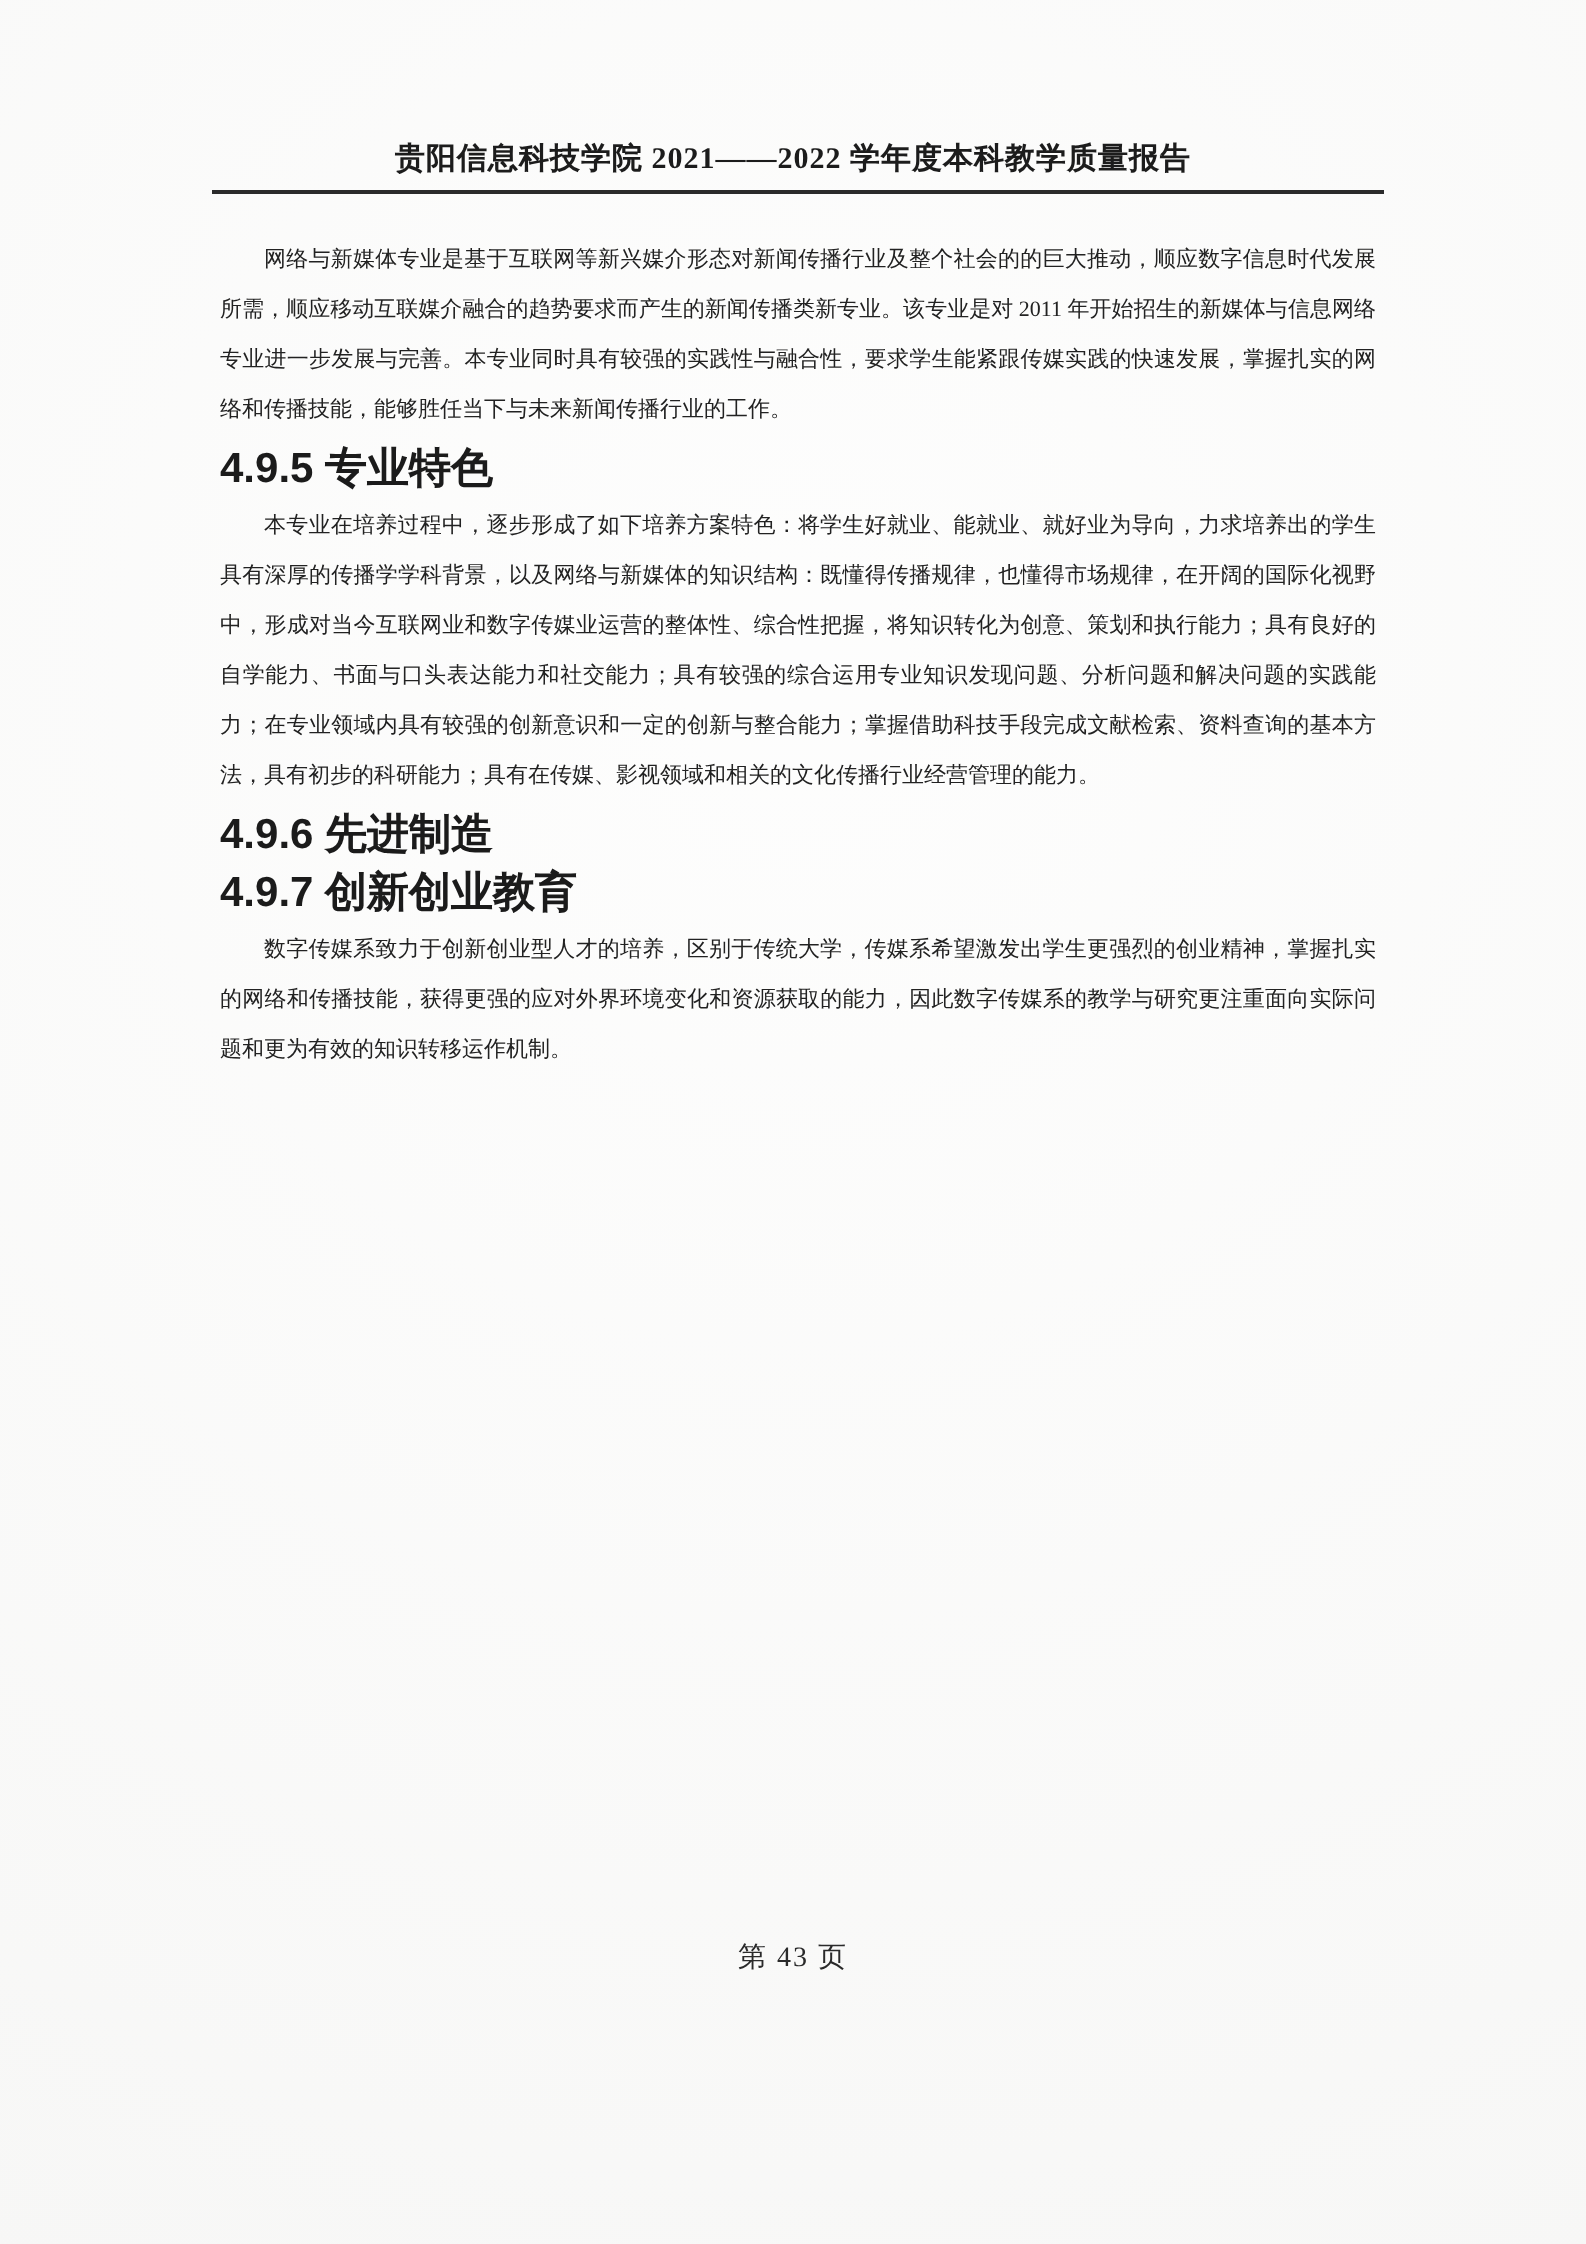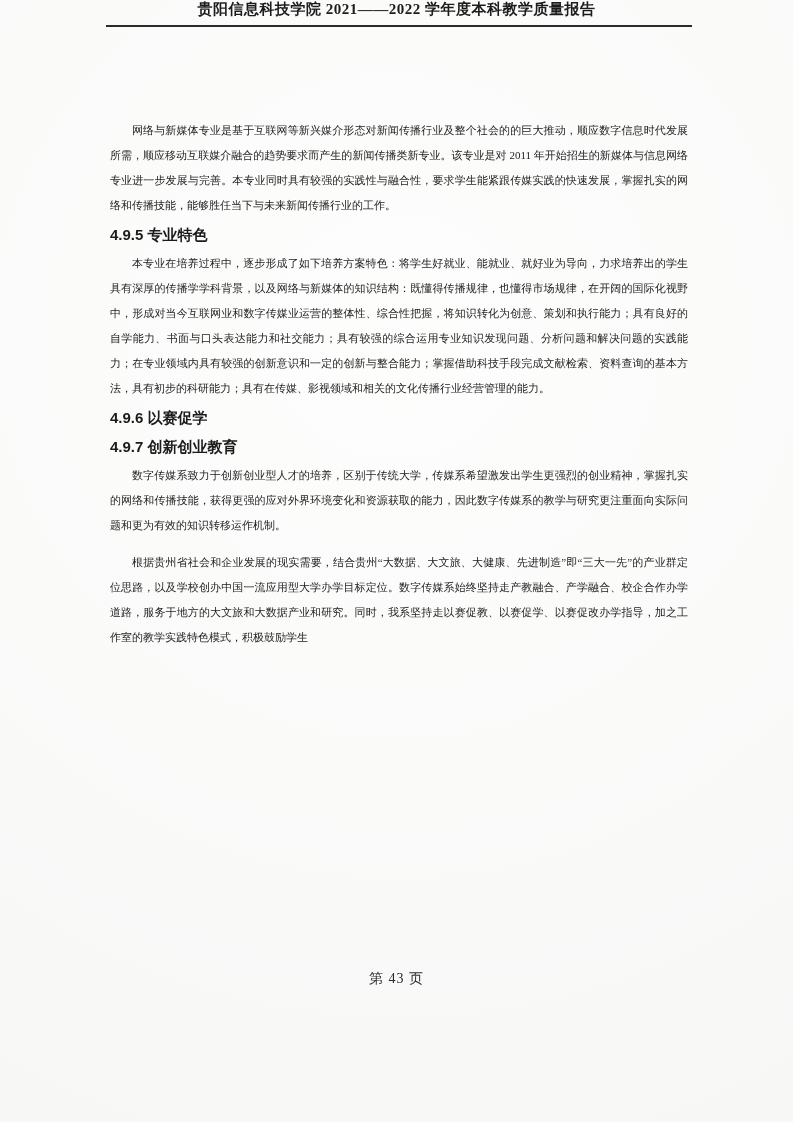--- a/index.html
+++ b/index.html
@@ -12,20 +12,21 @@
     width: 793px;
     height: 1122px;
     margin: 0 auto;
     background: #fbfbfa;
     background-image: radial-gradient(circle at 50% 30%, rgba(255,255,255,0.6), rgba(0,0,0,0.015));
     overflow: hidden;
     font-family: "Liberation Serif", "DejaVu Serif", serif;
     color: #232323;
   }
   .header {
+    padding-top: 70px;
     text-align: center;
     font-size: 15px;
     font-weight: bold;
     color: #1c1c1c;
     letter-spacing: 0.5px;
   }
   .header-rule {
     width: 586px;
     margin: 6px auto 0 106px;
     border: none;
@@ -49,21 +50,21 @@
   }
   .para.first {
     margin-top: 14px;
   }
   .para.spaced {
     margin-top: 12px;
   }
   .section-heading {
     margin: 4px 0 4px 0;
     font-family: "Liberation Sans", "DejaVu Sans", sans-serif;
-    font-size: 15px;
+    font-size: 21px;
     font-weight: bold;
     line-height: 25px;
     color: #1b1b1b;
   }
   .footer {
     position: absolute;
     left: 0;
     top: 970px;
     width: 100%;
     text-align: center;
@@ -81,26 +82,25 @@
   <div class="header-rule"></div>
 
   <div class="content">
 
     <p class="para first">网络与新媒体专业是基于互联网等新兴媒介形态对新闻传播行业及整个社会的的巨大推动，顺应数字信息时代发展所需，顺应移动互联媒介融合的趋势要求而产生的新闻传播类新专业。该专业是对 2011 年开始招生的新媒体与信息网络专业进一步发展与完善。本专业同时具有较强的实践性与融合性，要求学生能紧跟传媒实践的快速发展，掌握扎实的网络和传播技能，能够胜任当下与未来新闻传播行业的工作。</p>
 
     <h3 class="section-heading">4.9.5 专业特色</h3>
 
     <p class="para">本专业在培养过程中，逐步形成了如下培养方案特色：将学生好就业、能就业、就好业为导向，力求培养出的学生具有深厚的传播学学科背景，以及网络与新媒体的知识结构：既懂得传播规律，也懂得市场规律，在开阔的国际化视野中，形成对当今互联网业和数字传媒业运营的整体性、综合性把握，将知识转化为创意、策划和执行能力；具有良好的自学能力、书面与口头表达能力和社交能力；具有较强的综合运用专业知识发现问题、分析问题和解决问题的实践能力；在专业领域内具有较强的创新意识和一定的创新与整合能力；掌握借助科技手段完成文献检索、资料查询的基本方法，具有初步的科研能力；具有在传媒、影视领域和相关的文化传播行业经营管理的能力。</p>
 
-    <h3 class="section-heading">4.9.6 以赛促学</h3>
+    <h3 class="section-heading">4.9.6 先进制造</h3>
 
 
     <h3 class="section-heading">4.9.7 创新创业教育</h3>
 
     <p class="para">数字传媒系致力于创新创业型人才的培养，区别于传统大学，传媒系希望激发出学生更强烈的创业精神，掌握扎实的网络和传播技能，获得更强的应对外界环境变化和资源获取的能力，因此数字传媒系的教学与研究更注重面向实际问题和更为有效的知识转移运作机制。</p>
 
-    <p class="para spaced">根据贵州省社会和企业发展的现实需要，结合贵州“大数据、大文旅、大健康、先进制造”即“三大一先”的产业群定位思路，以及学校创办中国一流应用型大学办学目标定位。数字传媒系始终坚持走产教融合、产学融合、校企合作办学道路，服务于地方的大文旅和大数据产业和研究。同时，我系坚持走以赛促教、以赛促学、以赛促改办学指导，加之工作室的教学实践特色模式，积极鼓励学生</p>
 
   </div>
 
   <div class="footer">第 43 页</div>
 
 </div>
 
 </body></html>

